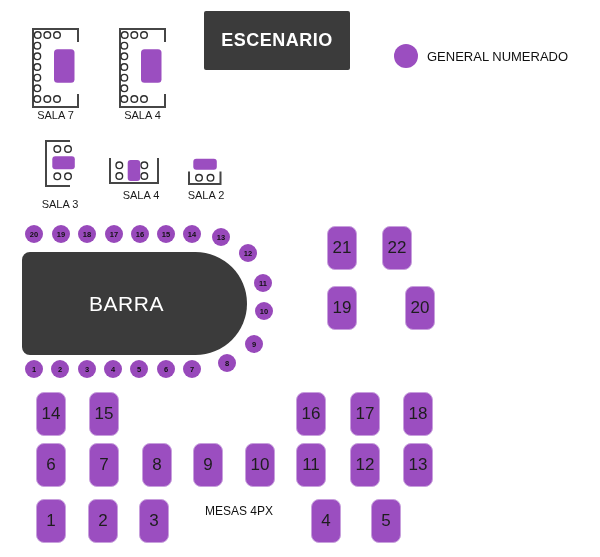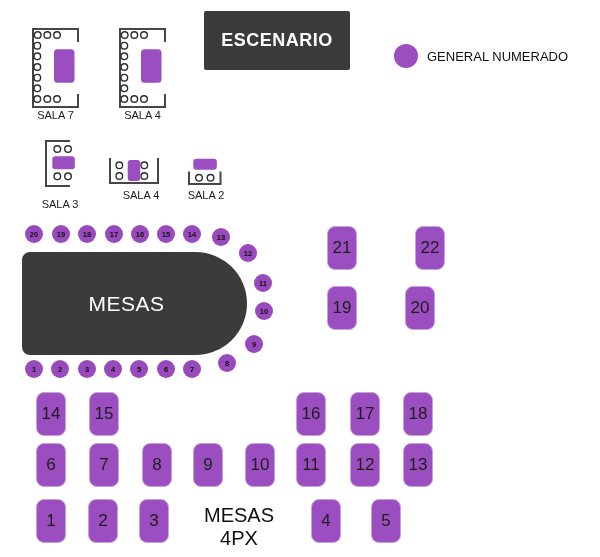--- a/index.html
+++ b/index.html
@@ -35,21 +35,21 @@
     display:flex;align-items:center;justify-content:center;
     font-size:7.5px;font-weight:700;color:#101010;cursor:pointer;
   }
   
   .mesa{
     position:absolute;width:30px;height:44px;box-sizing:border-box;
     background:#9b4ec0;border:1px solid #c8a0dd;border-radius:8px;
     display:flex;align-items:center;justify-content:center;
     font-size:17px;color:#1d1d1d;cursor:pointer;
   }
-  .mesas-label{left:183px;top:504px;width:112px;text-align:center;font-size:20px;color:#111;}
+  .mesas-label{left:183px;top:504px;width:112px;text-align:center;font-size:12px;color:#111;}
   .outline{stroke:#464646;stroke-width:2;fill:none;}
   .chair{stroke:#2e2e2e;stroke-width:1.4;fill:#fff;}
   .ptable{fill:#9b4ec0;}
 </style>
 </head>
 <body>
 
 <div class="canvas">
 
   <svg class="abs sala-svg" style="left:31px;top:27px" width="49" height="82" viewBox="0 0 49 82">
@@ -117,21 +117,21 @@
   <div class="abs legend">
     <span class="legend-dot"></span>
     <span class="legend-label">GENERAL NUMERADO</span>
   </div>
 
   <div class="abs stage">
     <span>ESCENARIO</span>
   </div>
 
   <div class="abs barra">
-    <span>MESAS</span>
+    <span>BARRA</span>
   </div>
 
   <div>
       <div class="seat" style="left: 25px; top: 360px;">1</div>
       <div class="seat" style="left: 51px; top: 360px;">2</div>
       <div class="seat" style="left: 78px; top: 360px;">3</div>
       <div class="seat" style="left: 104px; top: 360px;">4</div>
       <div class="seat" style="left: 130px; top: 360px;">5</div>
       <div class="seat" style="left: 157px; top: 360px;">6</div>
       <div class="seat" style="left: 183px; top: 360px;">7</div>
@@ -165,18 +165,18 @@
       <div class="mesa" style="left: 350px; top: 443px;">12</div>
       <div class="mesa" style="left: 403px; top: 443px;">13</div>
       <div class="mesa" style="left: 36px; top: 392px;">14</div>
       <div class="mesa" style="left: 89px; top: 392px;">15</div>
       <div class="mesa" style="left: 296px; top: 392px;">16</div>
       <div class="mesa" style="left: 350px; top: 392px;">17</div>
       <div class="mesa" style="left: 403px; top: 392px;">18</div>
       <div class="mesa" style="left: 327px; top: 286px;">19</div>
       <div class="mesa" style="left: 405px; top: 286px;">20</div>
       <div class="mesa" style="left: 327px; top: 226px;">21</div>
-      <div class="mesa" style="left: 415px; top: 226px;">22</div>
+      <div class="mesa" style="left: 382px; top: 226px;">22</div>
     </div>
 
   <div class="abs mesas-label">MESAS 4PX</div>
 
 </div>
 
 </body></html>

